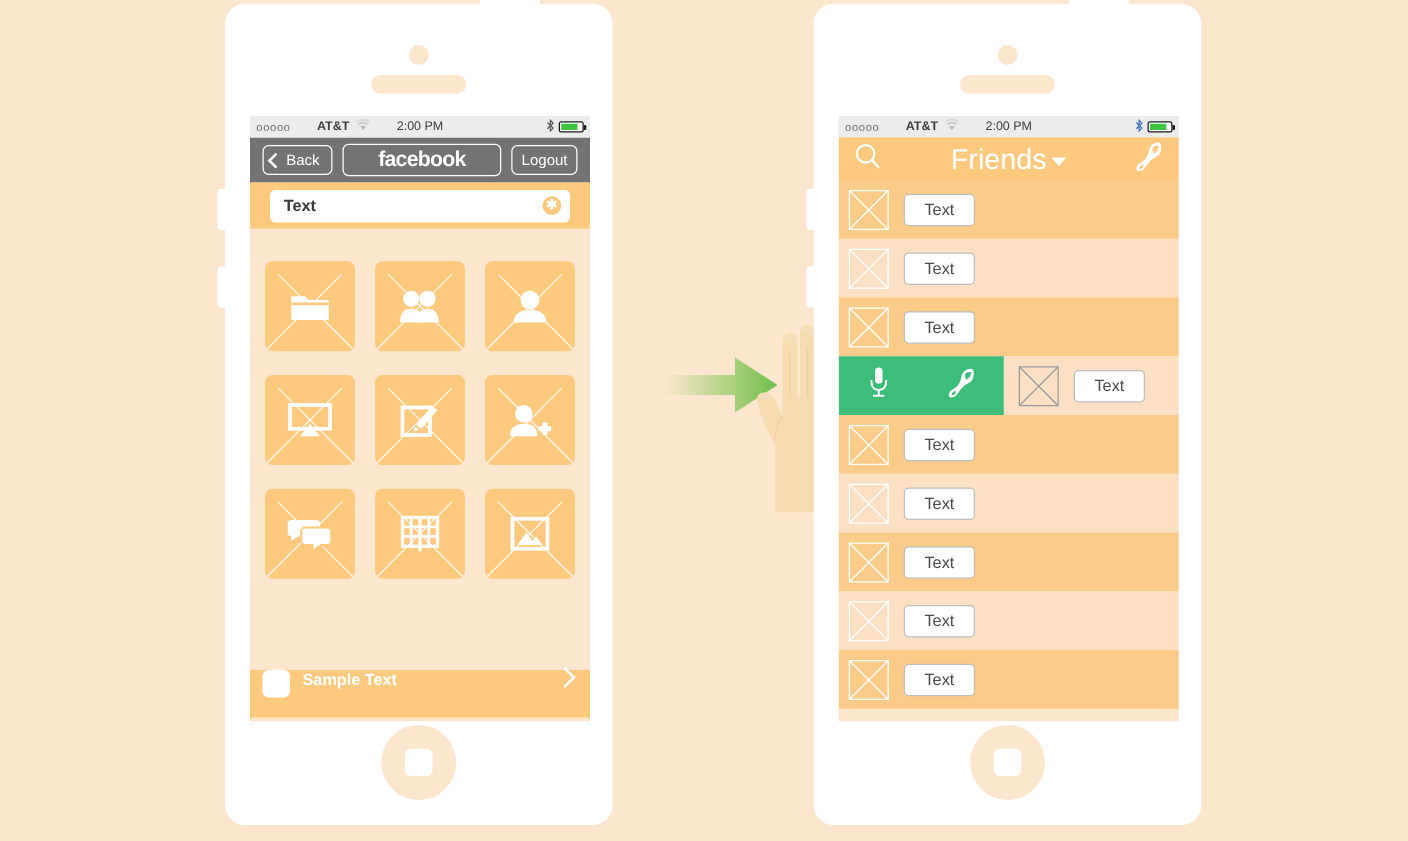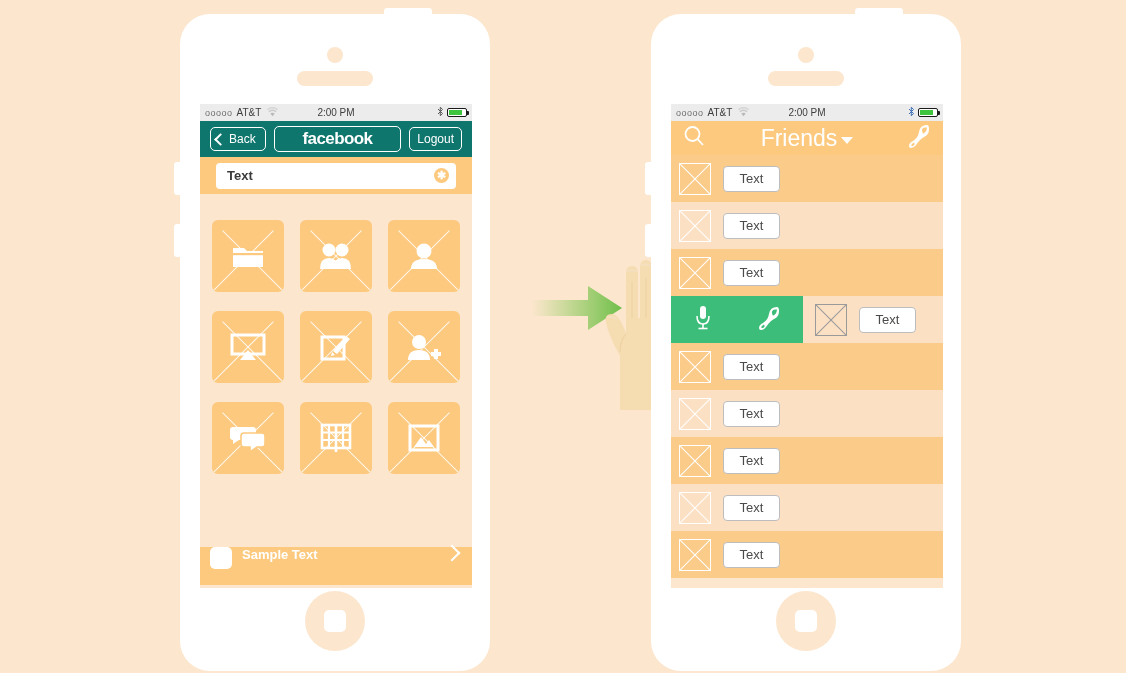--- a/index.html
+++ b/index.html
@@ -11,25 +11,25 @@
     height: 673px;
     background: #fce6cd;
     font-family: "Liberation Sans", sans-serif;
     overflow: hidden;
     position: relative;
   }
 
   
   .phone {
     position: absolute;
-    top: 14px;
+    top: 3px;
     width: 310px;
     height: 657px;
     background: #ffffff;
-    border-radius: 30px;
+    border-radius: 16px;
   }
   .phone-left  { left: 180px; }
   .phone-right { left: 651px; }
 
   
   .power-nub {
     position: absolute;
     top: -6px;
     right: 58px;
     width: 48px;
@@ -106,21 +106,21 @@
     background: #ececec;
     display: flex;
     align-items: center;
     font-size: 10px;
     color: #4a4a4a;
     padding: 0 5px;
     box-sizing: border-box;
     position: relative;
   }
   .sb-dots { letter-spacing: 0.5px; font-size: 9px; color: #6e6e6e; }
-  .sb-carrier { margin-left: 4px; font-size: 10px; font-weight: normal; color: #3d3d3d; }
+  .sb-carrier { margin-left: 21px; font-size: 10px; font-weight: bold; color: #3d3d3d; }
   .sb-wifi { margin-left: 5px; display: inline-block; }
   .sb-time {
     position: absolute;
     left: 0; right: 0;
     text-align: center;
     font-size: 10px;
     color: #3d3d3d;
   }
   .sb-right {
     margin-left: auto;
@@ -152,21 +152,21 @@
   .battery-fill {
     position: absolute;
     left: 1px; top: 1px; bottom: 1px;
     width: 13px;
     background: #3ec43e;
   }
 
   
   .navbar-fb {
     height: 36px;
-    background: #0f766e;
+    background: #737373;
     display: flex;
     align-items: center;
     padding: 0 10px;
     box-sizing: border-box;
     gap: 8px;
   }
   .pill {
     border: 1.5px solid #ffffff;
     border-radius: 5px;
     color: #ffffff;

